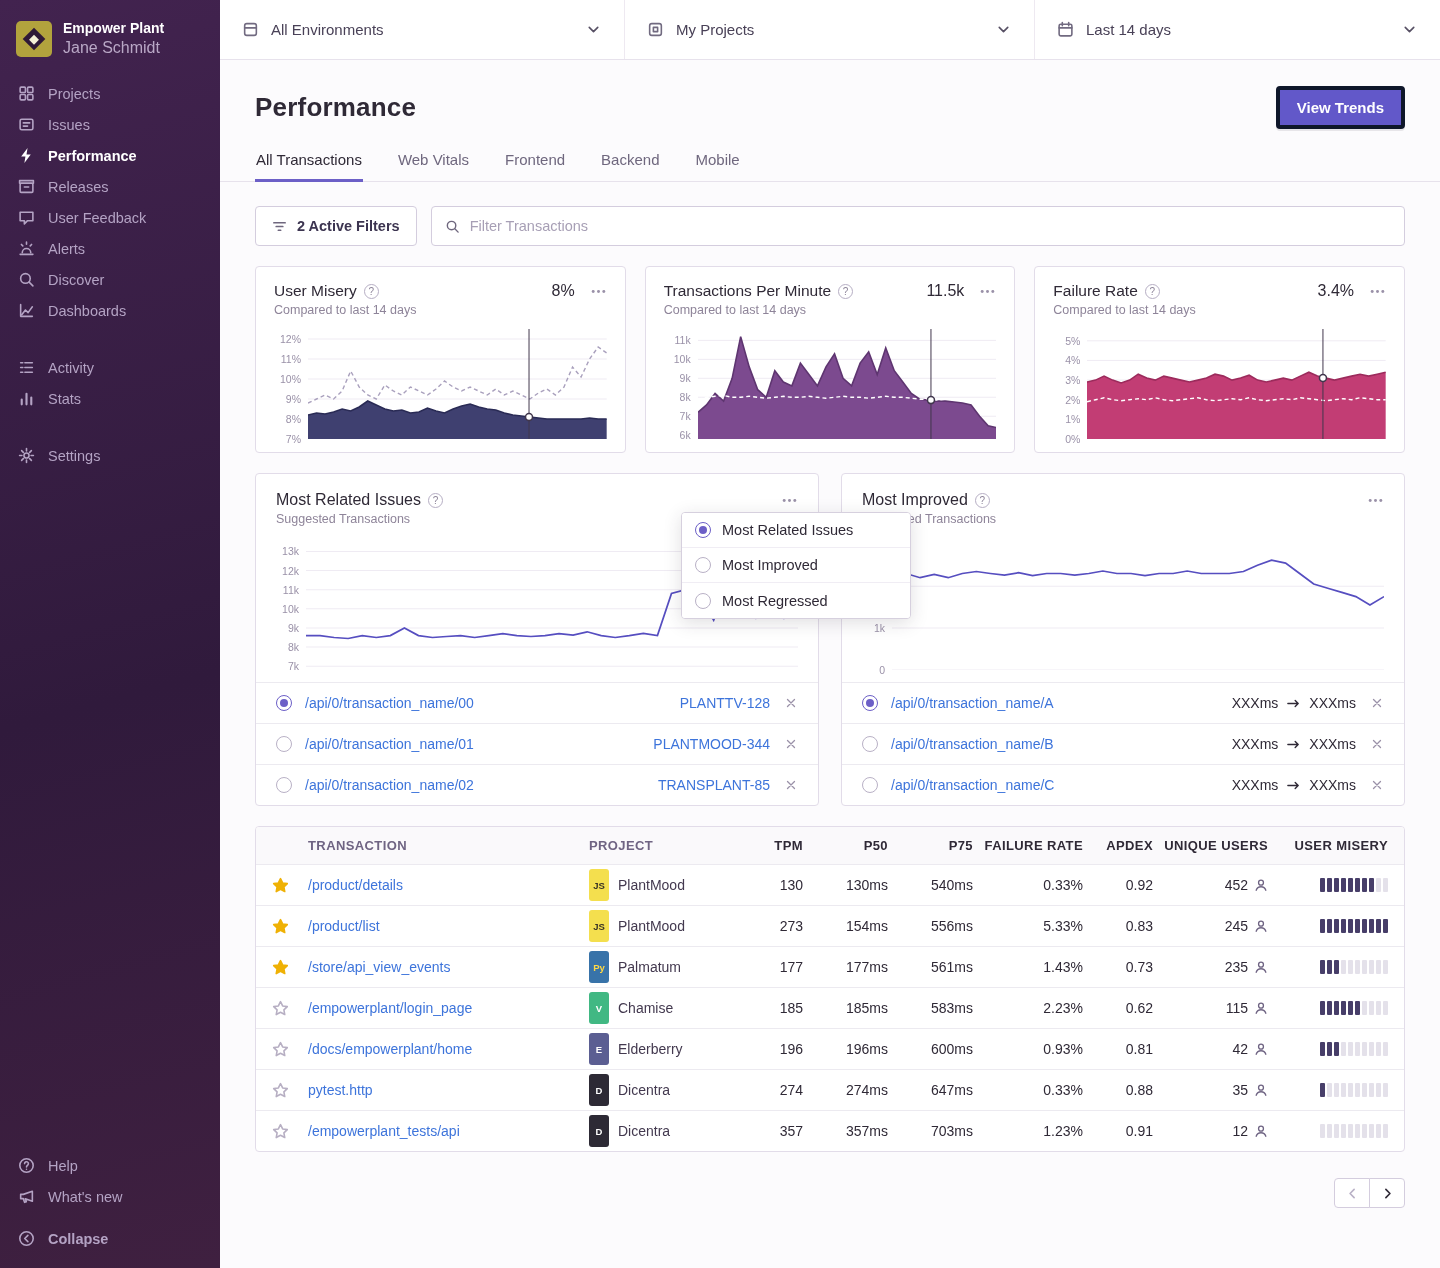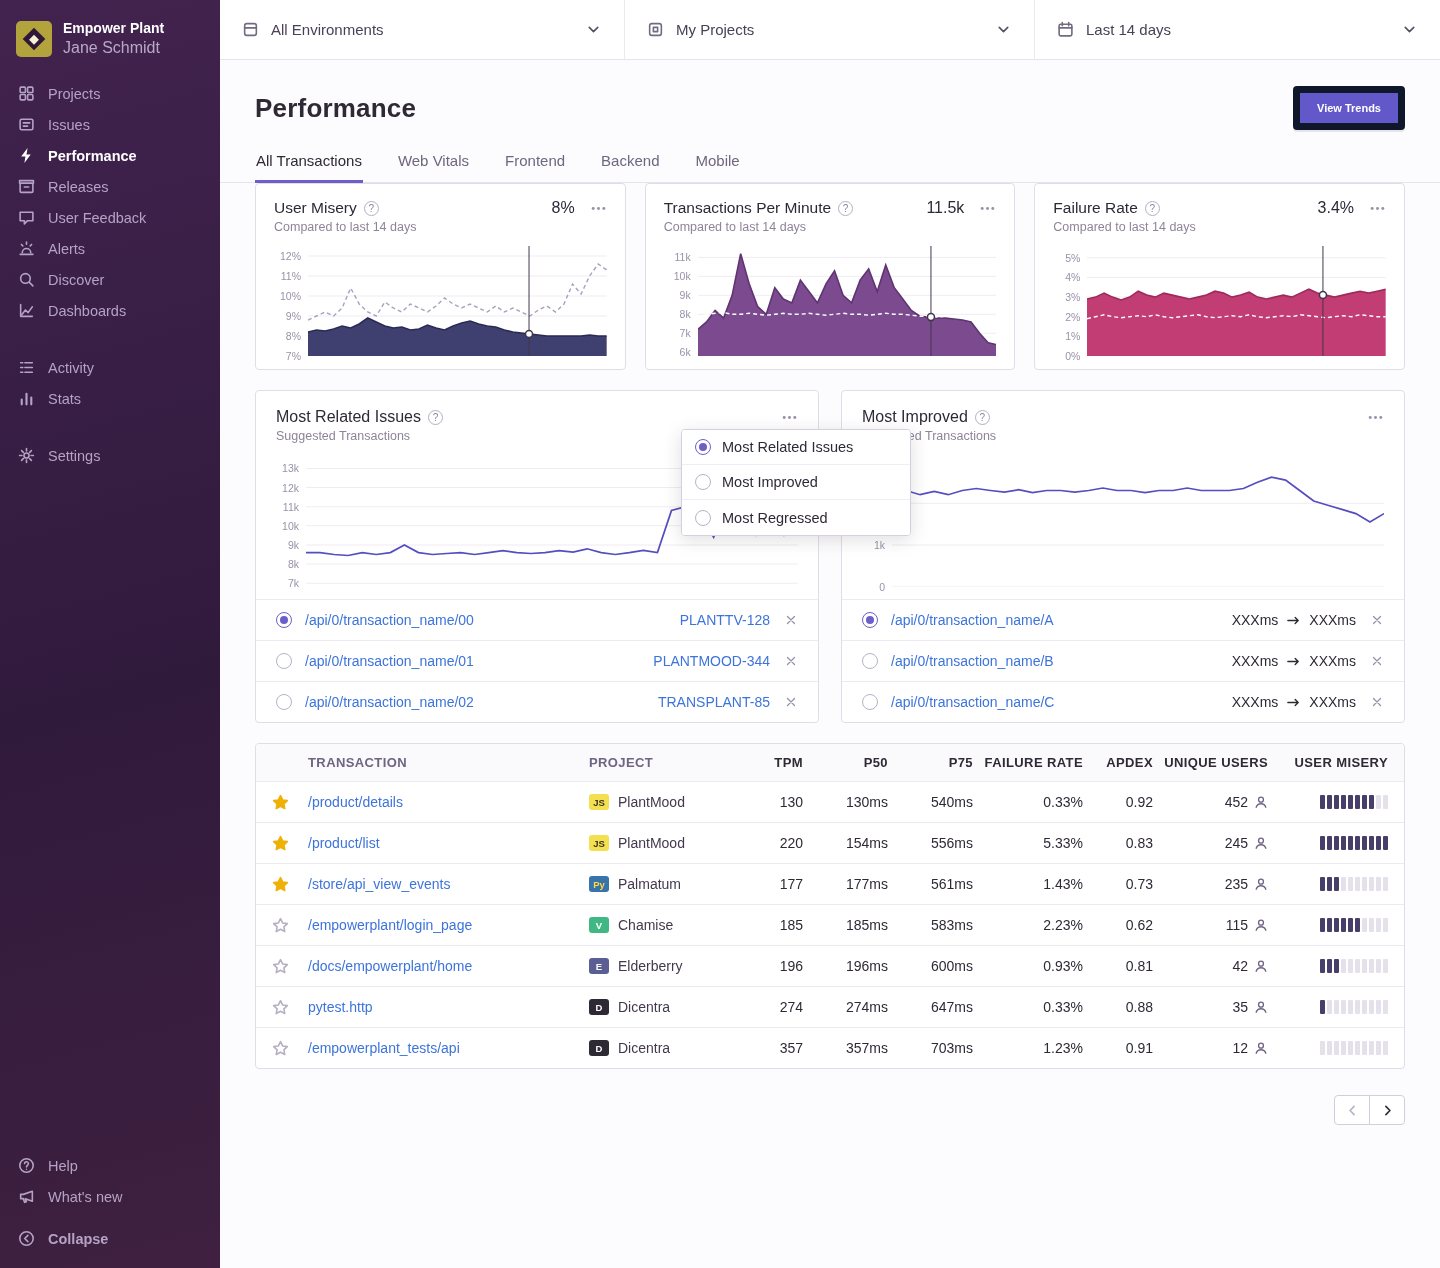--- a/index.html
+++ b/index.html
@@ -32,22 +32,22 @@
   .topbar-section { display:flex; align-items:center; gap:12px; padding:0 22px; border-right:1px solid #eee9f1; cursor:pointer; }
   .topbar-section:last-child { border-right:none; }
   .ts-a { flex:0 0 410px; } .ts-b { flex:0 0 405px; } .ts-c { flex:1; }
   .topbar-label { font-size:15px; color:#494157; }
   .topbar .icon { width:17px; height:17px; color:#716a80; display:inline-flex; }
   .topbar .chev { margin-left:auto; color:#575064; }
 
   .content { padding:0 35px; position:relative; flex:1; }
   .page-head { display:flex; justify-content:space-between; align-items:center; padding:26px 0 20px; }
   .page-title { font-size:26px; font-weight:600; color:#2f2936; letter-spacing:.2px; }
-  .btn-trends { background:#6258c9; color:#fff; border:7px solid #0f172a; border-radius:4px; padding:9px 17px;
-                font-size:11px; font-weight:600; cursor:pointer; box-shadow:0 2px 0 rgba(47,41,54,.1); font-family:inherit; }
+  .btn-trends { background:#6258c9; color:#fff; border:4px solid #0f172a; border-radius:4px; padding:9px 17px;
+                font-size:15px; font-weight:600; cursor:pointer; box-shadow:0 2px 0 rgba(47,41,54,.1); font-family:inherit; }
 
   .tabs { display:flex; gap:34px; border-bottom:1px solid #e7e2ec; margin:0 -35px; padding:0 35px;align-items:center; }
   .tab { padding:2px 1px 11px; font-size:15px; color:#6f677e; cursor:pointer; border-bottom:3px solid transparent; margin-bottom:-1px; }
   .tab.active { color:#2f2936; border-bottom-color:#6c5fc7; }
 
   .filter-row { display:flex; gap:14px; margin:24px 0 20px; }
   .btn-filters { display:flex; align-items:center; gap:10px; background:#fff; border:1px solid #d4cdde; border-radius:4px;
                  padding:0 16px; height:40px; font-size:14.5px; font-weight:600; color:#3c3450; cursor:pointer; font-family:inherit; }
   .btn-filters .icon, .search .icon { width:15px; height:15px; color:#6f677e; display:inline-flex; }
   .search { flex:1; display:flex; align-items:center; gap:10px; background:#fff; border:1px solid #d4cdde; border-radius:4px; height:40px; padding:0 13px; }
@@ -95,21 +95,21 @@
   .dropdown-item:last-child { border-bottom:none; }
 
   
   .table-card { overflow:hidden; margin-bottom:14px; }
   .trow { display:grid; grid-template-columns:36px 1fr 150px 64px 85px 85px 110px 70px 115px 120px;
           align-items:center; padding:0 16px; height:41px; border-top:1px solid #eceaf0; font-size:14px; }
   .trow.thead { height:37px; border-top:none; background:#faf9fb; font-size:13px; font-weight:bold; color:#6f6483; letter-spacing:.4px; }
   .cell-num { text-align:right; color:#2f2936; }
   .thead .cell-num, .thead .cell-misery { text-align:right; }
   .cell-project { display:flex; align-items:center; gap:9px; color:#43394f; }
-  .badge { width:20px; height:16px; border-radius:3px; display:inline-flex; align-items:center; justify-content:center;
+  .badge { width:20px; height:32px; border-radius:3px; display:inline-flex; align-items:center; justify-content:center;
            font-size:9.5px; font-weight:bold; flex:0 0 20px; }
   .star-btn { width:17px; height:17px; display:inline-flex; cursor:pointer; }
   .star-btn.on { color:#efb105; } .star-btn.off { color:#b7afc3; }
   .cell-users { display:flex; align-items:center; justify-content:flex-end; gap:6px; color:#2f2936; }
   .cell-users .icon { width:14px; height:14px; color:#6f6483; display:inline-flex; }
   .cell-misery { display:flex; gap:2px; justify-content:flex-end; }
   .mbar { width:5px; height:14px; border-radius:1px; background:#e4e1ea; }
   .mbar.fill { background:#473e69; }
 
   .pagination { display:flex; justify-content:flex-end; padding:12px 0 24px; }
@@ -326,20 +326,39 @@
       </div>
 
       <div class="tabs" id="tabs">
           <div class="tab active">All Transactions</div>
           <div class="tab">Web Vitals</div>
           <div class="tab">Frontend</div>
           <div class="tab">Backend</div>
           <div class="tab">Mobile</div>
         </div>
 
+      <div class="filter-row">
+        <button class="btn-filters">
+          <span class="icon" id="ic-filter">
+              <svg viewBox="0 0 16 16" fill="none" stroke="currentColor" stroke-width="1.5" stroke-linecap="round" stroke-linejoin="round">
+                <path d="M2 4h12M4.5 8h7M6.8 12h2.4" stroke-width="1.8"></path>
+              </svg>
+            </span>
+          <span>2 Active Filters</span>
+        </button>
+        <div class="search">
+          <span class="icon" id="ic-search">
+              <svg viewBox="0 0 16 16" fill="none" stroke="currentColor" stroke-width="1.5" stroke-linecap="round" stroke-linejoin="round">
+                <circle cx="7" cy="7" r="4.5"></circle>
+                <path d="M10.5 10.5L14 14"></path>
+              </svg>
+            </span>
+          <input type="text" placeholder="Filter Transactions" style="">
+        </div>
+      </div>
 
       <div class="stat-cards" id="stat-cards">
           <div class="card stat-card">
             <div class="stat-head">
               <span class="stat-title">User Misery</span>
               <span class="help-icon"></span>
               <span class="stat-value">8%</span>
               <span class="menu-btn">
                 <svg viewBox="0 0 16 16" fill="none" stroke="currentColor" stroke-width="1.5" stroke-linecap="round" stroke-linejoin="round">
                   <circle cx="3" cy="8" r="1.4" fill="currentColor" stroke="none"></circle>
@@ -695,21 +714,21 @@
             <span class="star-btn on">
               <svg viewBox="0 0 16 16" fill="currentColor" stroke="currentColor" stroke-width="1.5" stroke-linecap="round" stroke-linejoin="round">
                 <path d="M8 1.6l2 4 4.4.6-3.2 3.1.8 4.4L8 11.6l-4 2.1.8-4.4L1.6 6.2 6 5.6z"></path>
               </svg>
             </span>
             <a class="blue-link">/product/list</a>
             <span class="cell-project">
               <span class="badge" style="background: rgb(244, 223, 78); color: rgb(58, 51, 37);">JS</span>
               <span>PlantMood</span>
             </span>
-            <span class="cell-num">220</span>
+            <span class="cell-num">273</span>
             <span class="cell-num">154ms</span>
             <span class="cell-num">556ms</span>
             <span class="cell-num">5.33%</span>
             <span class="cell-num">0.83</span>
             <span class="cell-users">
               <span>245</span>
               <span class="icon">
                 <svg viewBox="0 0 16 16" fill="none" stroke="currentColor" stroke-width="1.5" stroke-linecap="round" stroke-linejoin="round">
                   <circle cx="8" cy="5.3" r="2.8"></circle>
                   <path d="M2.5 14c.8-2.6 2.9-4 5.5-4s4.7 1.4 5.5 4"></path>

